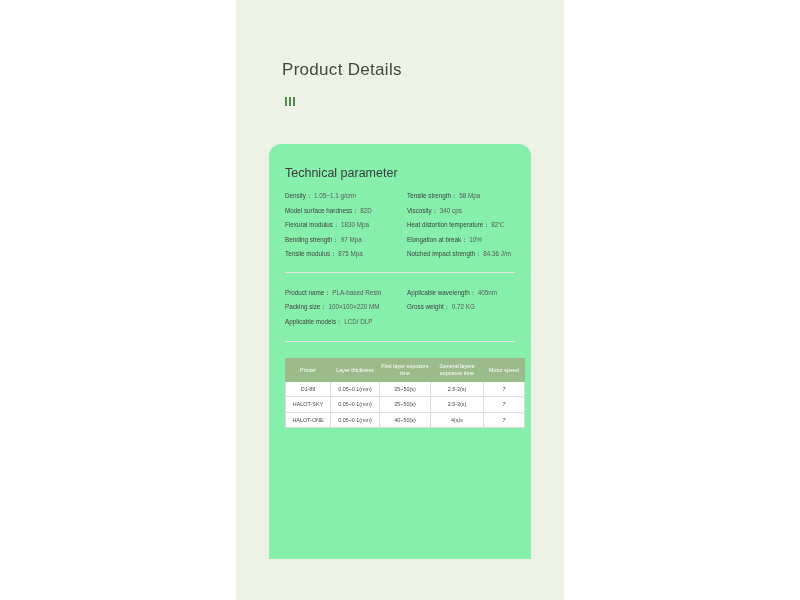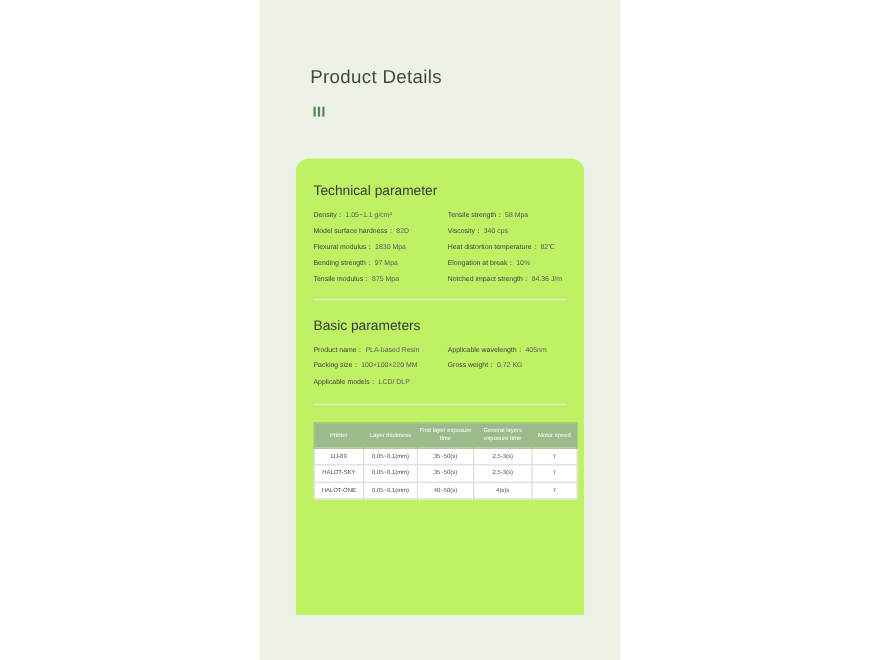--- a/index.html
+++ b/index.html
@@ -48,21 +48,21 @@
     width: 2px;
     height: 9px;
     background: #4f8a4f;
   }
   .card {
     position: absolute;
     left: 269px;
     top: 144px;
     width: 262px;
     height: 415px;
-    background: #bef264;
+    background: #86efac;
     border-radius: 12px 12px 0 0;
     box-sizing: border-box;
     padding: 22px 16px 0 16px;
   }
   .sec-title {
     font-size: 12.5px;
     color: #3a3a3a;
     margin: 0 0 12px 0;
     font-weight: normal;
   }
@@ -149,21 +149,20 @@
 
       <div class="kv"><span class="k">Bending strength：</span> <span class="v">97 Mpa</span></div>
       <div class="kv"><span class="k">Elongation at break：</span> <span class="v">10%</span></div>
 
       <div class="kv"><span class="k">Tensile modulus：</span> <span class="v">875 Mpa</span></div>
       <div class="kv"><span class="k">Notched impact strength：</span> <span class="v">84.36 J/m</span></div>
     </div>
 
     <div class="divider"></div>
 
-    <h2 class="sec-title second">Basic parameters</h2>
 
     <div class="kv-grid">
       <div class="kv"><span class="k">Product name：</span> <span class="v">PLA-based Resin</span></div>
       <div class="kv"><span class="k">Applicable wavelength：</span> <span class="v">405nm</span></div>
 
       <div class="kv"><span class="k">Packing size：</span> <span class="v">100×100×220 MM</span></div>
       <div class="kv"><span class="k">Gross weight：</span> <span class="v">0.72 KG</span></div>
 
       <div class="kv"><span class="k">Applicable models：</span> <span class="v">LCD/ DLP</span></div>
       <div class="kv"></div>

